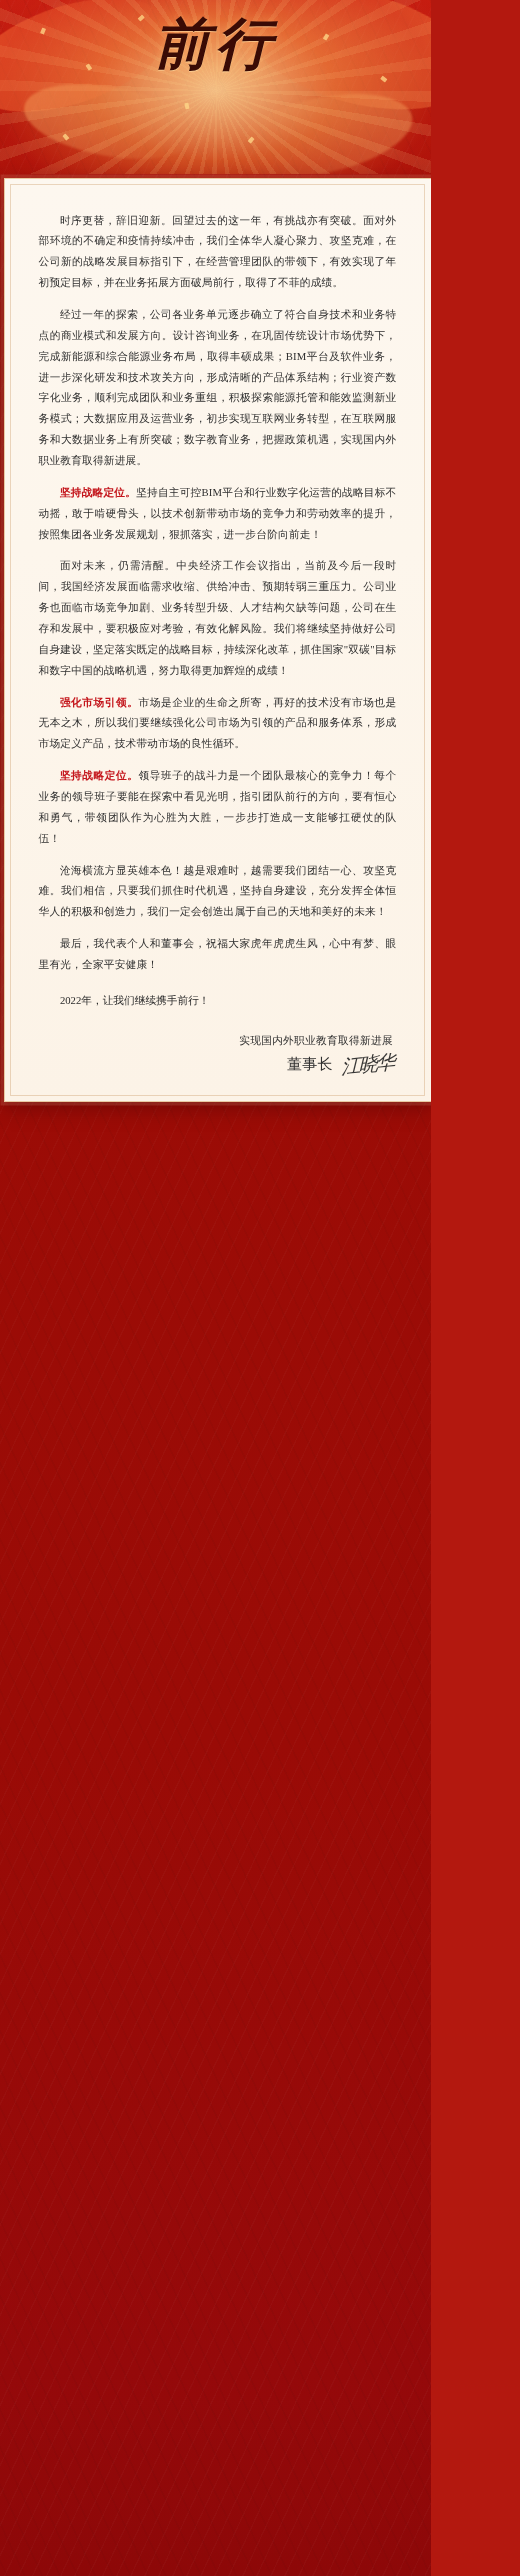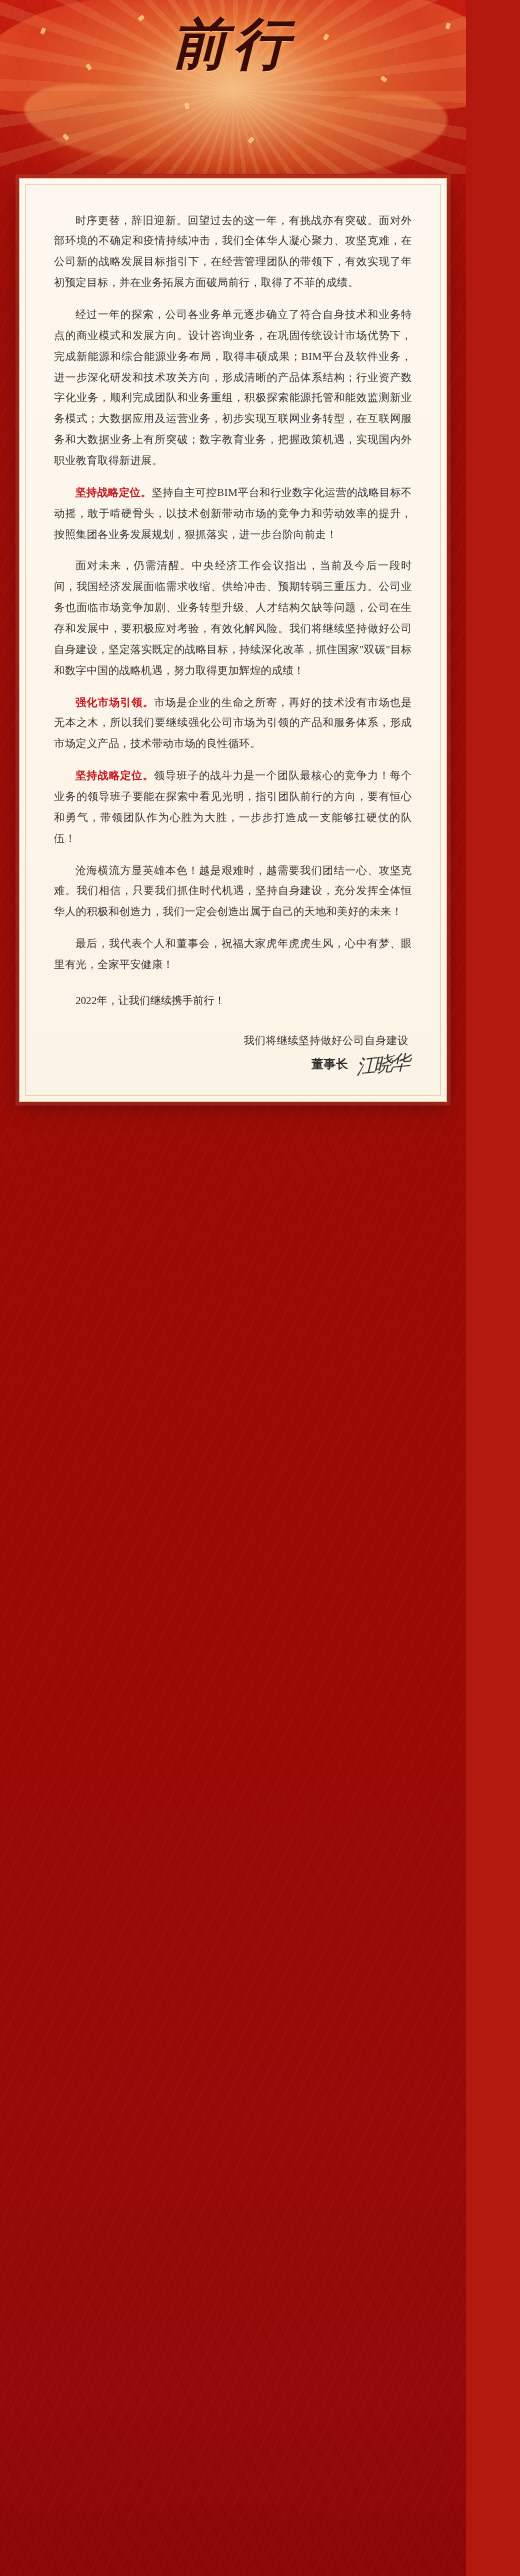--- a/index.html
+++ b/index.html
@@ -13,21 +13,21 @@
     min-height: 2576px;
     font-family: "Liberation Serif", "DejaVu Serif", serif;
     color: #2b2b2b;
     position: relative;
     overflow-x: hidden;
   }
 
   
   .page {
     position: relative;
-    width: 466px;
+    width: 431px;
     min-height: 2576px;
     background:
       radial-gradient(ellipse 463px 243px at 50% 69px, rgba(255,190,120,0.55) 0%, rgba(220,60,30,0.18) 45%, rgba(160,12,10,0.0) 72%),
       linear-gradient(180deg, #c4190f 0%, #ae1109 104px, #9e0d07 301px, #9c0c06 926px, #9a0b06 1737px, #95090a 2373px, #8d0808 100%);
     overflow: hidden;
   }
 
   
   .page:before {
     content: "";
@@ -170,24 +170,23 @@
     color: #2f2f2f;
   }
   .sign-row {
     margin-top: 7px;
     display: flex;
     align-items: center;
     justify-content: flex-end;
     gap: 8px;
   }
   .sign-title {
-    font-size: 12px;
+    font-size: 15px;
     letter-spacing: 0.3px;
     color: #2f2f2f;
-    font-weight: bold;
   }
   .sign-mark {
     font-family: "Liberation Serif", "DejaVu Serif", serif;
     font-style: italic;
     font-size: 19.7px;
     line-height: 1;
     color: #1e1e1e;
     transform: rotate(-6deg) skewX(-6deg);
     opacity: .88;
     letter-spacing: -2.3px;
@@ -260,21 +259,21 @@
         <span class="lead"></span><span>沧海横流方显英雄本色！越是艰难时，越需要我们团结一心、攻坚克难。我们相信，只要我们抓住时代机遇，坚持自身建设，充分发挥全体恒华人的积极和创造力，我们一定会创造出属于自己的天地和美好的未来！</span>
       </p>
 
       <p class="para">
         <span class="lead"></span><span>最后，我代表个人和董事会，祝福大家虎年虎虎生风，心中有梦、眼里有光，全家平安健康！</span>
       </p>
 
       <p class="signoff">2022年，让我们继续携手前行！</p>
 
       <div class="sign-block">
-        <div class="sign-company">我们将继续坚持做好公司自身建设</div>
+        <div class="sign-company">实现国内外职业教育取得新进展</div>
         <div class="sign-row">
           <span class="sign-title">董事长</span>
           <span class="sign-mark">江晓华</span>
         </div>
       </div>
 
     </div>
   </div>
 
   <div class="footer-space"></div>

